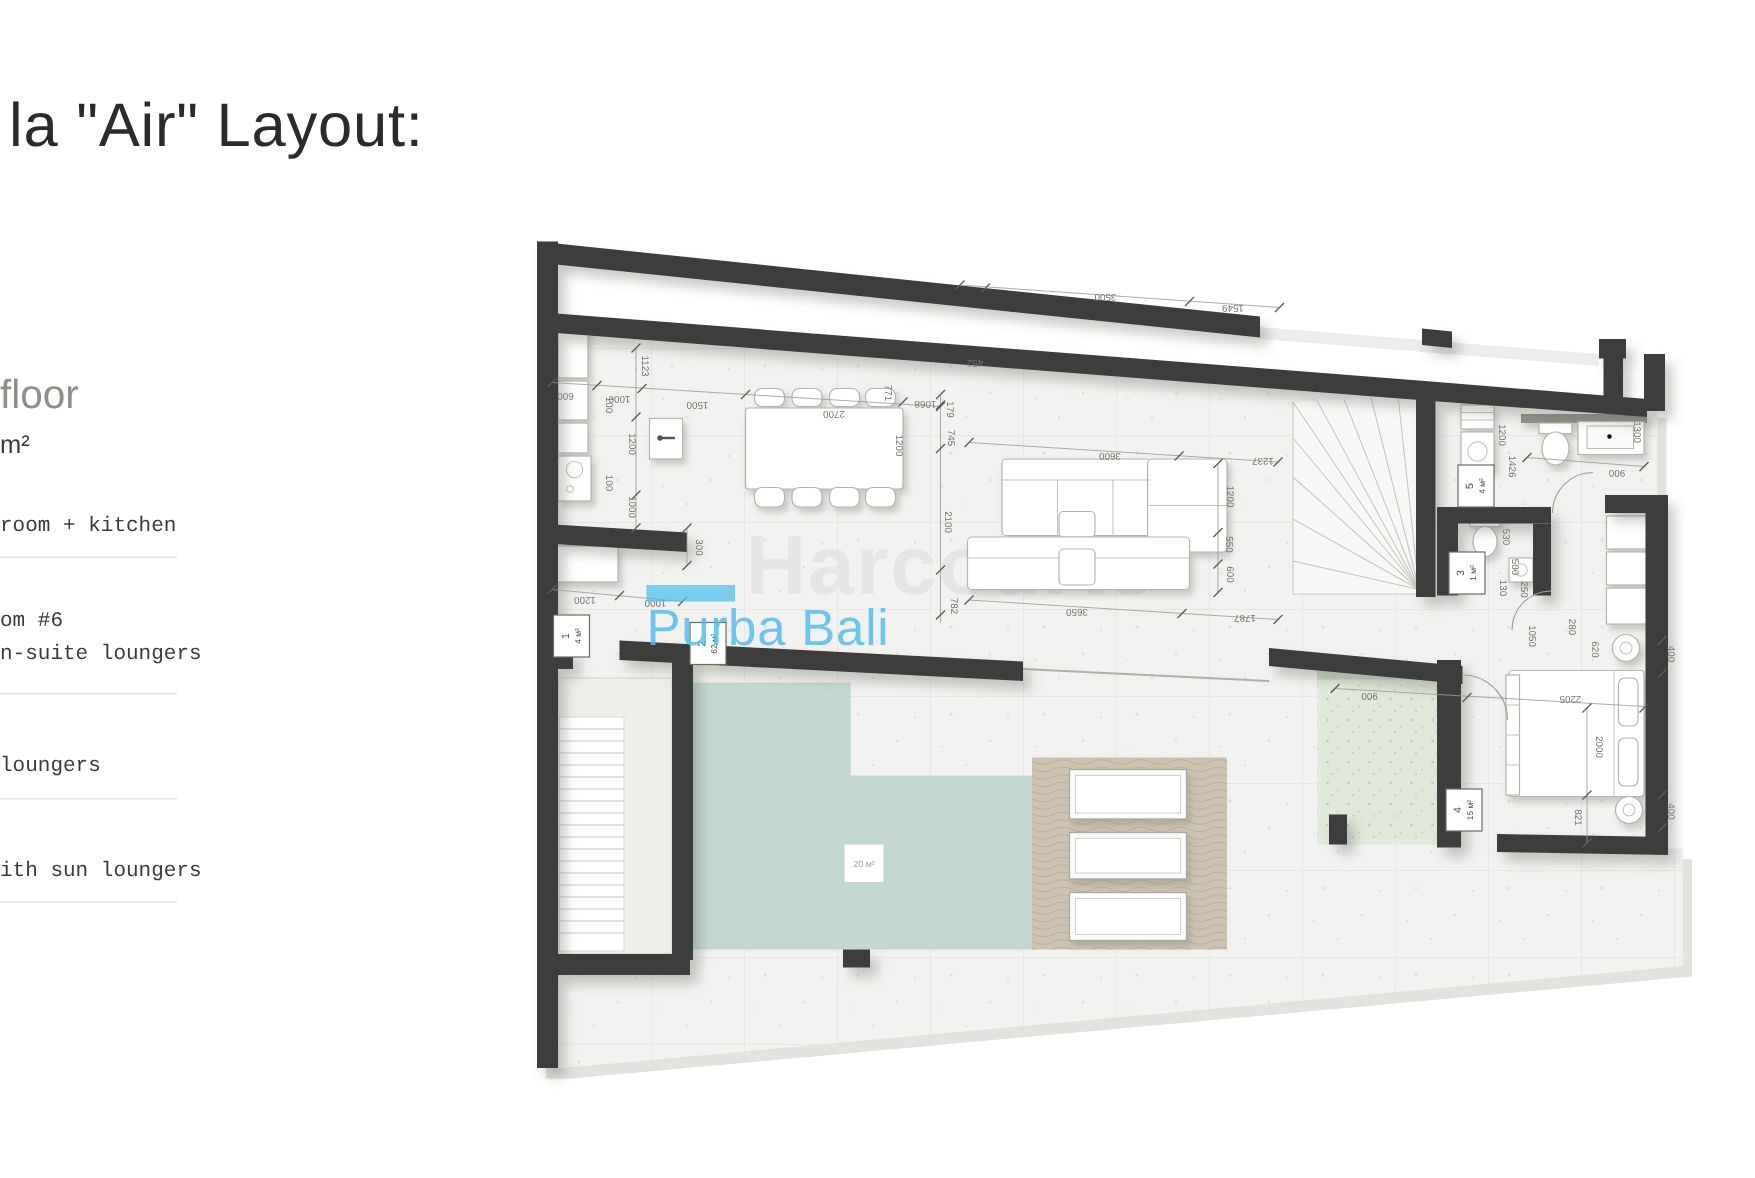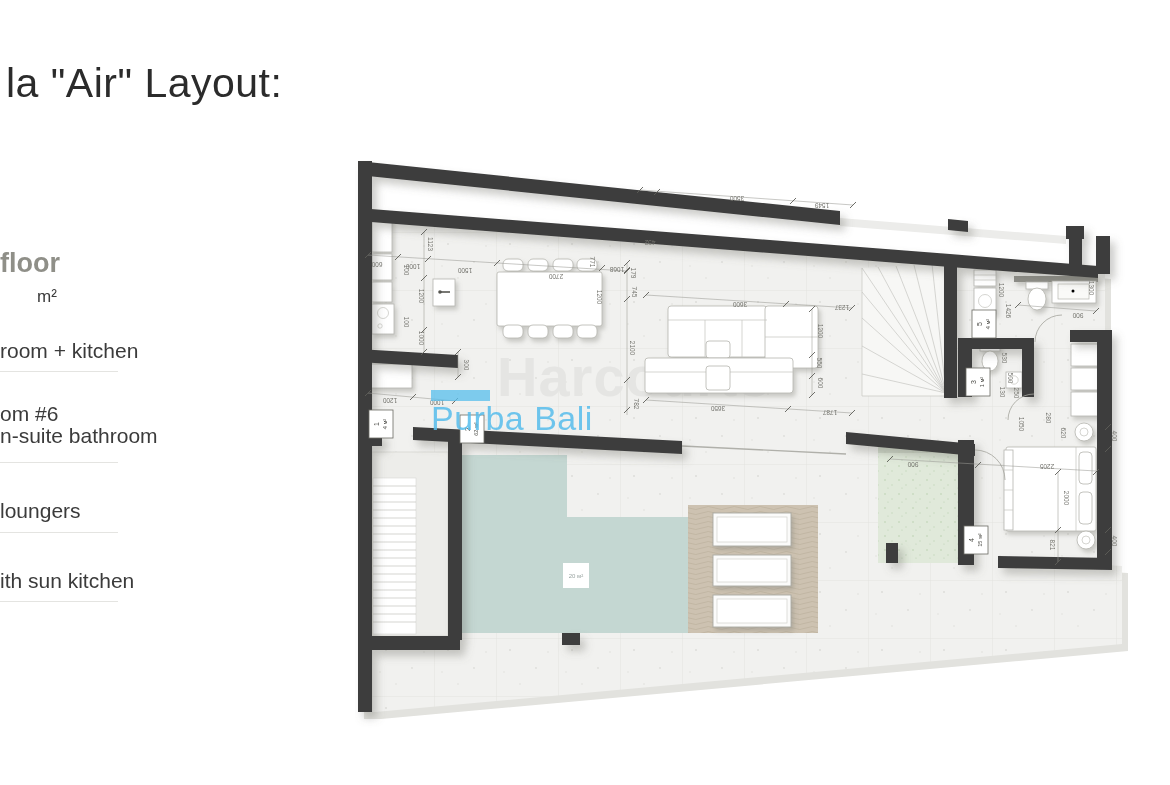--- a/index.html
+++ b/index.html
@@ -1,23 +1,23 @@
 <!DOCTYPE html>
 <html><head>
 <meta charset="utf-8">
 <style>
   html,body{margin:0;padding:0;background:#ffffff;}
   body{width:1170px;height:785px;position:relative;overflow:hidden;
        font-family:"Liberation Sans","DejaVu Sans",sans-serif;color:#3b3b3b;}
   .page-title{position:absolute;left:6px;top:60px;font-size:41px;letter-spacing:.5px;
        color:#2b2b2b;font-weight:400;white-space:nowrap;}
   .sb{position:absolute;left:0;}
-  .sb-heading{top:248px;font-size:27px;color:#8f8f88;font-weight:700;}
-  .sb-area{top:287px;font-size:17px;color:#3b3b3b;padding-left:37px;}
-  .sb-item{font-size:21px;color:#3b3b3b;line-height:22px;white-space:nowrap;}
+  .sb-heading{top:248px;font-size:27px;color:#8f8f88;font-weight:400;}
+  .sb-area{top:287px;font-size:17px;color:#3b3b3b;}
+  .sb-item{font-size:14px;color:#3b3b3b;line-height:22px;white-space:nowrap;font-family:Liberation Mono, monospace;}
   .sb-div{position:absolute;left:0;width:118px;height:1px;background:#e4e4e1;}
   #plan-wrap{position:absolute;left:355px;top:160px;width:780px;height:575px;}
   svg text{font-family:"Liberation Sans","DejaVu Sans",sans-serif;}
   .dim{font-size:6.5px;fill:#75756f;text-anchor:middle;}
   .rlab-num{font-size:7px;fill:#4a4a45;text-anchor:middle;}
   .rlab-area{font-size:5.6px;fill:#4a4a45;text-anchor:middle;}
   .fur{fill:#ffffff;stroke:#b5b5af;stroke-width:.8;}
   .furline{stroke:#c3c3bd;stroke-width:.7;fill:none;}
   .arc{stroke:#a3a39c;stroke-width:.8;fill:none;}
   .dimline{stroke:#9a9a94;stroke-width:.55;fill:none;}
@@ -30,29 +30,29 @@
 
 <div class="sb sb-heading">floor</div>
 <div class="sb sb-area">m²</div>
 
 <div class="sb sb-item" style="top:340px">
   <span>room + kitchen</span>
 </div>
 <div class="sb-div" style="top:371px"></div>
 <div class="sb sb-item" style="top:403px">
   <div>om #6</div>
-  <div>n-suite bathroom</div>
+  <div>n-suite loungers</div>
 </div>
 <div class="sb-div" style="top:462px"></div>
 <div class="sb sb-item" style="top:500px">
   <span>loungers</span>
 </div>
 <div class="sb-div" style="top:532px"></div>
 <div class="sb sb-item" style="top:570px">
-  <span>ith sun kitchen</span>
+  <span>ith sun loungers</span>
 </div>
 <div class="sb-div" style="top:601px"></div>
 
 <div id="plan-wrap">
 <svg id="plan-svg" width="780" height="575" viewBox="355 160 780 575" xmlns="http://www.w3.org/2000/svg">
   <defs>
     <pattern id="tile" width="62" height="58" patternUnits="userSpaceOnUse">
       <rect width="62" height="58" fill="#f1f1ef"></rect>
       <path d="M62 0H0V58" stroke="#e3e3e0" stroke-width="1" fill="none"></path>
       <circle cx="14" cy="12" r="1" fill="#dededa"></circle>

